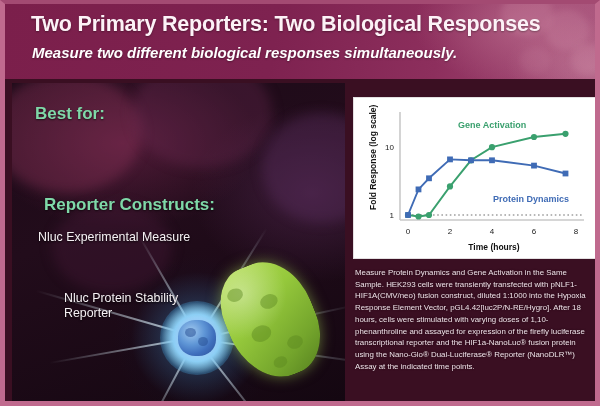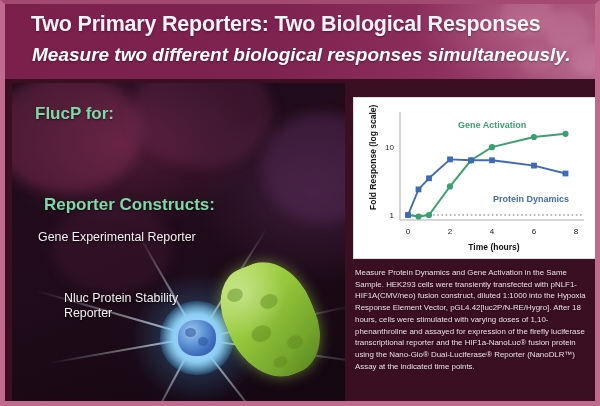--- a/index.html
+++ b/index.html
@@ -25,21 +25,21 @@
     overflow:hidden;
   }
   .header .blob{position:absolute;border-radius:50%;background:rgba(220,160,185,0.18);filter:blur(3px);}
   .header-title{
     position:absolute;left:26px;top:8px;
     color:#fdf2f7;font-size:21.5px;font-weight:bold;letter-spacing:-0.2px;
     text-shadow:0 1px 2px rgba(0,0,0,0.35);
   }
   .header-sub{
     position:absolute;left:27px;top:40px;
-    color:#ffffff;font-size:19px;font-style:italic;font-weight:bold;
+    color:#ffffff;font-size:15px;font-style:italic;font-weight:bold;
     text-shadow:0 1px 2px rgba(0,0,0,0.35);
   }
 
   
   .left-panel{
     position:absolute;left:7px;top:79px;width:333px;height:318px;
     background:
       radial-gradient(circle 120px at 185px 255px, rgba(235,250,255,0.95) 0%, rgba(150,215,245,0.55) 14%, rgba(60,140,200,0.25) 30%, rgba(10,30,60,0.05) 55%, rgba(0,0,0,0) 70%),
       radial-gradient(ellipse 190px 120px at 110px 60px, rgba(120,40,80,0.55), rgba(40,10,30,0) 72%),
       radial-gradient(ellipse 160px 120px at 300px 110px, rgba(90,45,90,0.5), rgba(20,8,25,0) 75%),
@@ -147,24 +147,24 @@
       <div class="green-mol">
         <span style="left:12px;top:16px;width:16px;height:13px;"></span>
         <span style="left:40px;top:34px;width:18px;height:14px;"></span>
         <span style="left:20px;top:60px;width:20px;height:16px;"></span>
         <span style="left:50px;top:82px;width:16px;height:13px;"></span>
         <span style="left:30px;top:96px;width:14px;height:11px;"></span>
       </div>
       <div class="blue-mol"></div>
     </div>
 
-    <div class="bestfor-head">FlucP for:</div>
+    <div class="bestfor-head">Best for:</div>
 
     <div class="constructs-head">Reporter Constructs:</div>
-    <div class="construct c0">Gene Experimental Reporter</div>
+    <div class="construct c0">Nluc Experimental Measure</div>
     <div class="construct c2">Nluc Protein Stability Reporter</div>
   </div>
 
   <div class="chart-card">
     <svg class="chart-inner" viewBox="0 0 244 160">
 
       <line x1="46" y1="14" x2="46" y2="122" stroke="#c9c9c9" stroke-width="1.6"></line>
       <line x1="46" y1="122" x2="230" y2="122" stroke="#c9c9c9" stroke-width="1.6"></line>
 
       <line x1="58" y1="117" x2="228" y2="117" stroke="#a0a0a0" stroke-width="1.4" stroke-dasharray="1.6 2.6"></line>

